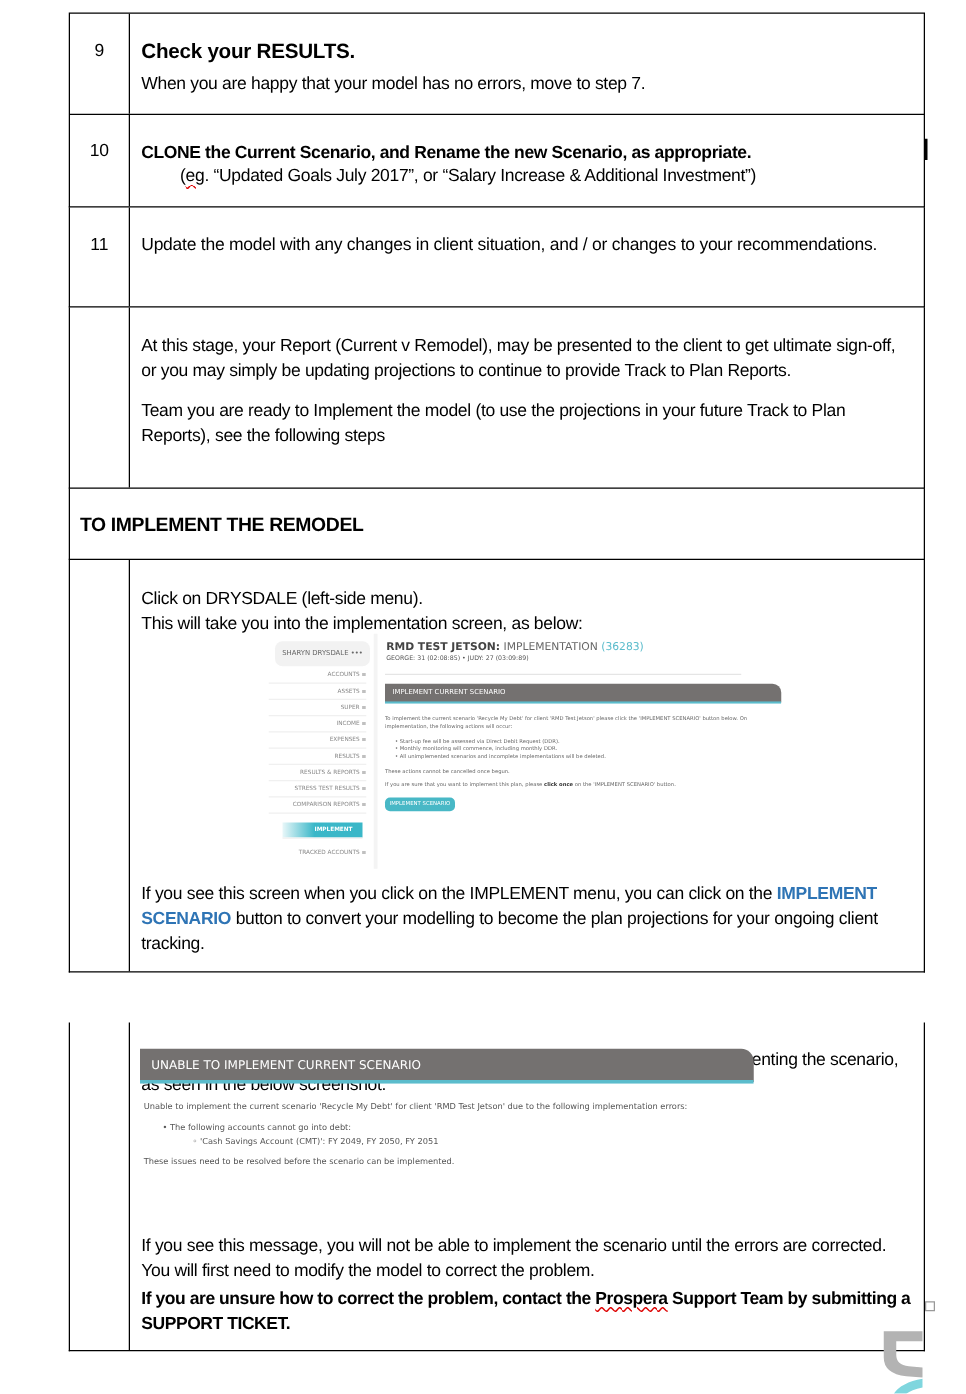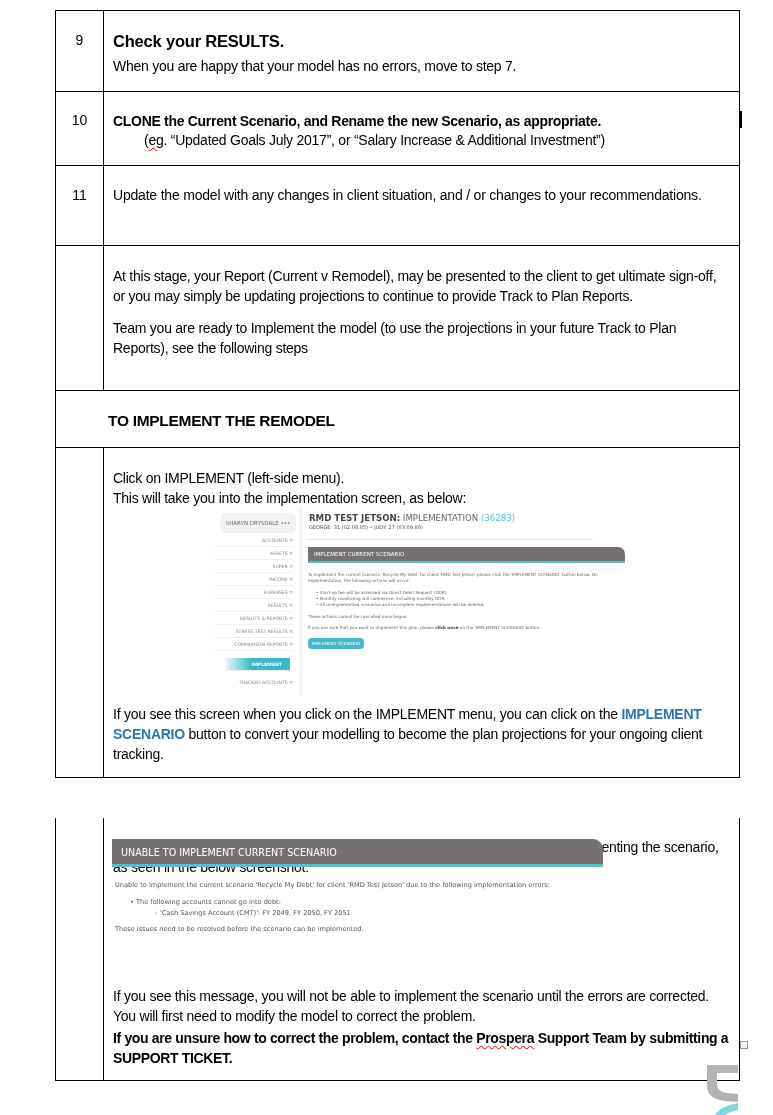--- a/index.html
+++ b/index.html
@@ -3,21 +3,21 @@
 <meta charset="utf-8">
 <style>
   * { box-sizing: border-box; margin: 0; padding: 0; }
   html, body { width: 773px; height: 1115px; background: #ffffff; overflow: hidden; }
   body { position: relative; font-family: "Liberation Sans", "DejaVu Sans", sans-serif; color: #000; }
 
   .row { position: absolute; left: 55px; width: 685px; border-left: 1.5px solid #000; border-right: 1.5px solid #000; border-bottom: 1.5px solid #000; }
   .row.first { border-top: 1.5px solid #000; }
   .row .num { position: absolute; left: 0; top: 0; bottom: 0; width: 48px; border-right: 1.5px solid #000; font-size: 14px; text-align: center; }
   .row .body { position: absolute; left: 57px; right: 8px; top: 0; }
-  .row.full .body { left: 8px; margin-left: 44px; }
+  .row.full .body { left: 8px; }
 
   .t-h1 { font-size: 16.5px; font-weight: bold; letter-spacing: -0.2px; }
   .t-h2 { font-size: 14px; font-weight: bold; letter-spacing: -0.3px; }
   .t-big { font-size: 14px; font-weight: normal; line-height: 23px; letter-spacing: -0.2px; }
   .t-p { font-size: 14px; line-height: 20px; letter-spacing: -0.25px; }
   .t-bold { font-weight: bold; }
   .accent { color: #2e74b5; font-weight: bold; }
   .squiggle { text-decoration: underline wavy #d00; text-decoration-thickness: 1px; text-underline-offset: 2px; }
 
   
@@ -84,21 +84,21 @@
 
 <div class="row full" style="top:391px;height:57px;">
   <div class="body">
     <div class="t-h2" style="margin-top:21px;font-size:15.5px;">TO IMPLEMENT THE REMODEL</div>
   </div>
 </div>
 
 <div class="row" style="top:448px;height:330px;">
   <div class="num"></div>
   <div class="body">
-    <div class="t-p" style="margin-top:20px;">Click on IMPLEMENT (left-side menu).</div>
+    <div class="t-p" style="margin-top:20px;">Click on DRYSDALE (left-side menu).</div>
     <div class="t-p">This will take you into the implementation screen, as below:</div>
     <div class="t-p" style="position:absolute;top:256px;left:0;right:0;">
       <span>If you see this screen when you click on the IMPLEMENT menu, you can click on the </span><span class="accent">IMPLEMENT SCENARIO</span><span> button to convert your modelling to become the plan projections for your ongoing client tracking.</span>
     </div>
   </div>
 </div>
 
 <div class="shot1">
   <div class="side">
     <div class="side-user">SHARYN DRYSDALE •••</div>

